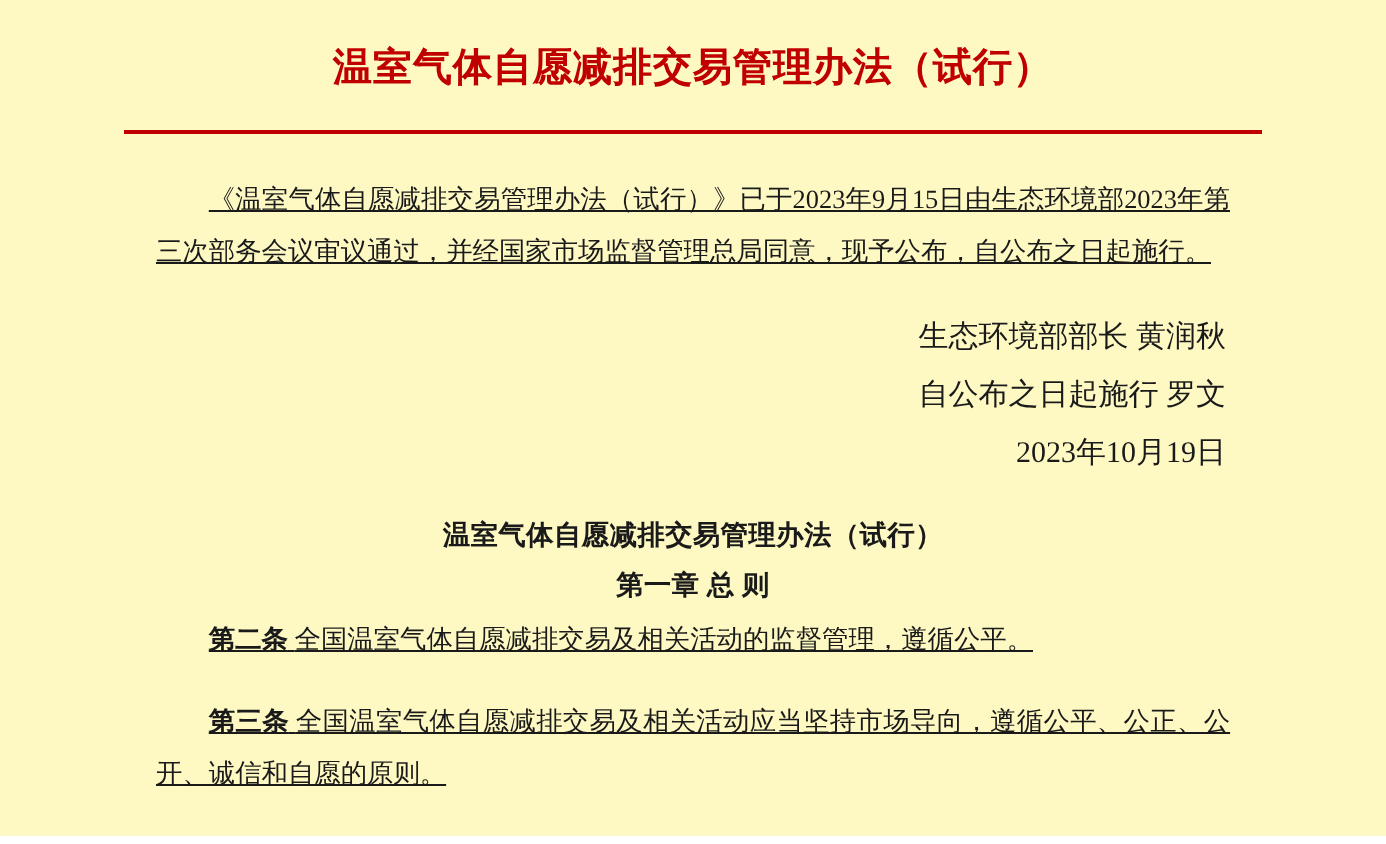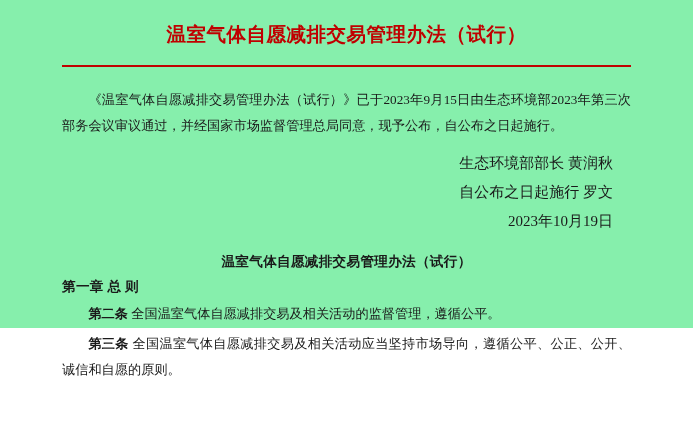--- a/index.html
+++ b/index.html
@@ -10,22 +10,22 @@
     width: 693px;
     height: 422px;
     background: #ffffff;
     font-family: "Liberation Serif", serif;
     color: #1a1a1a;
     overflow: hidden;
   }
   .page {
     position: relative;
     width: 693px;
-    height: 328px;
-    background: #86efac;
+    height: 418px;
+    background: #fef9c3;
     box-sizing: border-box;
     padding: 0 62px;
   }
   .doc-title {
     text-align: center;
     color: #c00000;
     font-weight: bold;
     font-size: 19.5px;
     letter-spacing: 0.5px;
     padding-top: 22px;
@@ -35,21 +35,22 @@
   .title-rule {
     margin-top: 18px;
     border-top: 2px solid #c00000;
     height: 0;
   }
   .para {
     font-size: 13.2px;
     line-height: 1.95;
     text-align: justify;
     text-justify: inter-ideograph;
-    margin: 0;
+    margin: 16px;
+    text-decoration: underline;
   }
   .intro {
     margin-top: 20px;
     text-indent: 2em;
   }
   .signature {
     margin-top: 10px;
     font-size: 15px;
     line-height: 1.95;
     text-align: right;
@@ -59,21 +60,21 @@
     display: block;
   }
   .sub-title {
     text-align: center;
     font-weight: bold;
     font-size: 13.6px;
     margin-top: 16px;
     letter-spacing: 0.3px;
   }
   .chapter {
-    text-align: left;
+    text-align: center;
     font-weight: bold;
     font-size: 13.6px;
     margin-top: 7px;
     letter-spacing: 0.3px;
   }
   .article {
     margin-top: 5px;
     text-indent: 2em;
   }
   .art-label {

